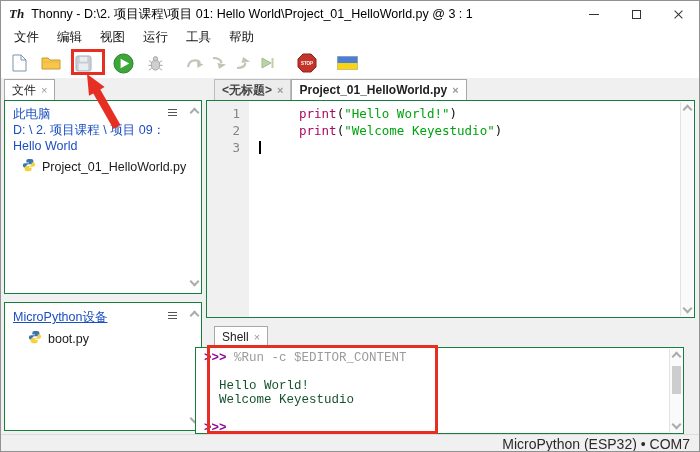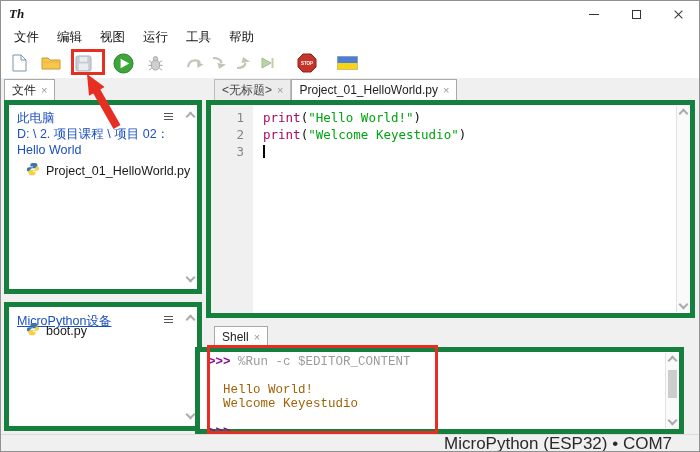--- a/index.html
+++ b/index.html
@@ -27,97 +27,98 @@
              display:flex; align-items:center; padding-left:4px; }
   .menu-item { font-size:12.5px; color:#111; padding:2px 9px; }
 
   
   .toolbar { position:absolute; left:0; top:47px; right:0; height:30px; background:#fff;
              display:flex; align-items:center; padding-left:6px; }
   .tb-btn { display:flex; align-items:center; justify-content:center; width:24px; height:26px; }
   .tb-gap { width:8px; } .tb-gap-lg { width:16px; }
 
   
-  .panel-body { position:absolute; background:#fff; border:5px solid #15803d; }
+  .panel-body { position:absolute; background:#fff; border:1px solid #15803d; }
   .tab { display:inline-flex; align-items:center; gap:5px; height:21px; padding:0 7px;
          font-size:12px; color:#222; background:#fff; border:1px solid #a8a8a8;
          border-bottom:none; position:relative; z-index:2; }
   .tab.inactive { background:#ececec; color:#444; border-color:#bdbdbd; z-index:1; }
   .tab-close { color:#999; font-size:11px; }
 
   .files-tabrow { position:absolute; left:3px; top:78px; }
   #files-body   { left:3px; top:99px;  width:198px; height:194px; }
   #device-body  { left:3px; top:301px; width:198px; height:129px; }
   .side-root   { position:absolute; left:8px; top:5px; font-size:12.5px; color:var(--link-blue); }
   .side-path   { position:absolute; left:8px; top:21px; width:172px; font-size:12.5px;
                  line-height:16px; color:var(--link-blue); }
   .file-list   { position:absolute; left:0; top:56px; right:14px; }
-  #device-body .file-list { top:14px; }
+  #device-body .file-list { top:26px;margin-left:6px; }
   .file-item   { display:flex; align-items:center; gap:6px; height:19px; padding-left:17px;
                  font-size:12.5px; color:#1a1a1a; white-space:nowrap; }
   .dev-header  { position:absolute; left:8px; top:6px; font-size:12.5px; color:var(--link-blue);text-decoration:underline; }
   .hamb { position:absolute; right:24px; width:9px; height:7px;
           background:repeating-linear-gradient(#555 0 1px, transparent 1px 3px); }
   #files-body .hamb { top:8px; } #device-body .hamb { top:9px; }
   .chev { width:7px; height:7px; display:inline-block; border-left:2px solid #ababab;
           border-top:2px solid #ababab; }
   .chev.up { transform:rotate(45deg); } .chev.down { transform:rotate(225deg); }
   .corner-chev { position:absolute; }
 
   
-  .editor-tabrow { position:absolute; left:213px; top:78px; display:flex; }
+  .editor-tabrow { position:absolute; left:213px; top:78px; display:flex;font-weight:bold; }
   #editor-body { left:205px; top:99px; width:489px; height:218px; }
   .gutter { position:absolute; left:0; top:0; bottom:0; width:42px; background:#f0f0f0;
             padding-top:4px; font-family:"DejaVu Sans Mono", monospace; font-size:12.5px;
             line-height:17px; color:#858585; text-align:right; }
   .gutter div { padding-right:9px; }
   .code-area { position:absolute; left:42px; top:0; right:14px; bottom:0; padding:4px 0 0 10px;
                font-family:"DejaVu Sans Mono", monospace; font-size:12.5px; line-height:17px;
                white-space:pre; }
-  .seg-kw  { color:var(--keyword-magenta); }
+  .seg-kw  { color:var(--keyword-magenta);margin-left:40px; }
   .seg-str { color:var(--string-green); }
   .seg-pun { color:#111; }
   .caret { display:inline-block; width:1.5px; height:13px; background:#000; vertical-align:-2px; }
 
   .vscroll { position:absolute; top:1px; bottom:1px; right:1px; width:13px; background:#fafafa;
              border-left:1px solid #e2e2e2; }
   .vscroll .corner-chev.up   { top:4px; left:3px; }
   .vscroll .corner-chev.down { bottom:4px; left:3px; }
   .thumb { position:absolute; top:17px; left:2px; width:9px; height:28px; background:#cdcdcd; }
 
   
   .shell-tabrow { position:absolute; left:213px; top:325px;text-decoration:underline; }
   #shell-body { left:194px; top:346px; width:489px; height:87px; }
   .shell-content { position:absolute; left:0; top:0; right:14px; bottom:0; padding:3px 0 0 8px;
                    font-family:"Liberation Mono", monospace; font-size:12.5px; line-height:14px;
                    white-space:pre; }
   .shell-line { height:14px; }
   .seg-prompt { color:var(--prompt-magenta); font-weight:bold; }
   .seg-muted  { color:var(--muted-gray); }
-  .seg-out    { color:#a16207; }
+  .seg-out    { color:#14532d; }
 
   
   .statusbar { position:absolute; left:0; top:433px; right:0; height:18px; background:#f0f0f0;
                border-top:1px solid #dcdcdc; display:flex; justify-content:flex-end;
-               align-items:center; padding-right:27px; font-size:17px; color:#2a2a2a; }
+               align-items:center; padding-right:9px; font-size:14px; color:#2a2a2a; }
 
   
   .anno-run   { position:absolute; left:70px; top:48px; width:34px; height:26px;
                 border:3px solid var(--annotation-red); z-index:20; }
   .anno-arrow { position:absolute; left:80px; top:70px; z-index:20; }
   .anno-shell { position:absolute; left:206px; top:344px; width:231px; height:89px;
                 border:3px solid var(--annotation-red); z-index:20; }
 </style>
 </head>
 <body>
 
 <div id="window">
 
   <div class="titlebar">
     <span class="app-icon">Th</span>
+    <span class="title-text">Thonny  -  D:\2. 项目课程\项目 01: Hello World\Project_01_HelloWorld.py  @  3 : 1</span>
     <div class="win-controls">
       <div class="wc">
           <span class="glyph-min"></span>
         </div>
       <div class="wc">
           <span class="glyph-max"></span>
         </div>
       <div class="wc">
           <span class="glyph-close"></span>
         </div>
@@ -215,21 +216,21 @@
   <div class="files-tabrow">
     <div class="tab">
       <span>文件</span>
       <span class="tab-close">×</span>
     </div>
   </div>
   <div class="panel-body" id="files-body">
     <span class="side-root">此电脑</span>
     <span class="hamb"></span>
     <span class="corner-chev chev up" style="right:3px; top:8px;"></span>
-    <div class="side-path">D: \ 2. 项目课程 \ 项目 02： Hello World</div>
+    <div class="side-path">D: \ 2. 项目课程 \ 项目 09： Hello World</div>
     <div class="file-list">
         <div class="file-item">
           <span class="fi-icon"><svg width="14" height="14" viewBox="0 0 16 16">
               <path d="M8 1C5 1 5 2.5 5 3.5V5h3v1H3.5C2 6 1 7 1 8.5 1 10 2 11 3.5 11H5V9.5C5 8 6 7 7.5 7H11c1 0 2-.8 2-2V3.5C13 2 12 1 10.5 1H8z" fill="#3b77a8"></path>
               <path d="M8 15c3 0 3-1.5 3-2.5V11H8v-1h4.5c1.5 0 2.5-1 2.5-2.5C15 6 14 5 12.5 5H11v1.5C11 8 10 9 8.5 9H5c-1 0-2 .8-2 2v1.5C3 14 4 15 5.5 15H8z" fill="#f6d13f"></path>
             </svg></span>
           <span class="fi-label">Project_01_HelloWorld.py</span>
         </div>
       </div>
     <span class="corner-chev chev down" style="right:3px; bottom:8px;"></span>

